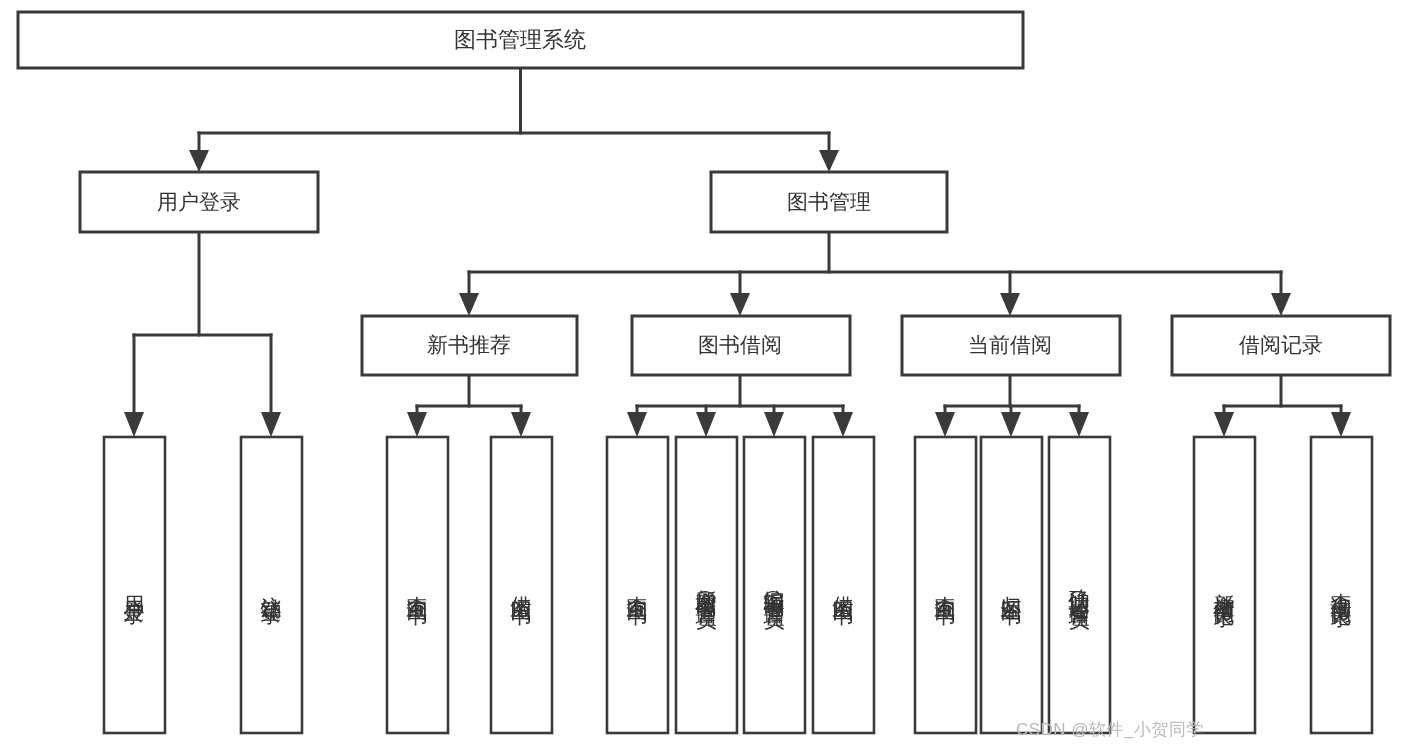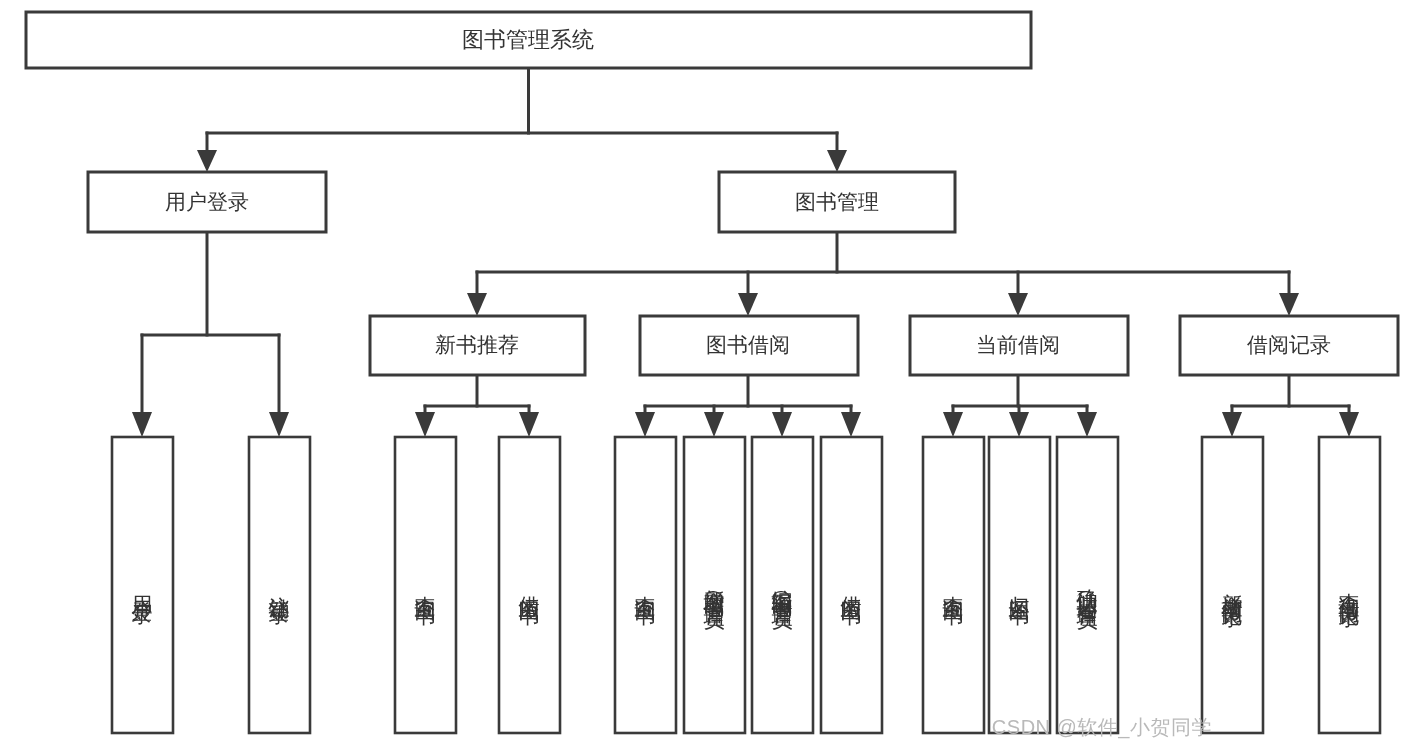--- a/index.html
+++ b/index.html
@@ -9,21 +9,21 @@
   }
   body {
     width: 1405px;
     height: 747px;
     font-family: "Liberation Sans", "DejaVu Sans", sans-serif;
     overflow: hidden;
     position: relative;
   }
   #diagram-root {
     position: absolute;
-    left: 8px;
+    left: 0;
     top: 0;
     width: 1212px;
     height: 747px;
     text-decoration: underline;
   }
   svg.flow {
     display: block;
     width: 1405px;
     height: 747px;
   }
@@ -69,21 +69,21 @@
     justify-content: center;
     text-align: center;
     white-space: nowrap;
     user-select: none;
   }
   .watermark {
     position: absolute;
     right: 8px;
     bottom: 6px;
     font-family: "Liberation Sans", "DejaVu Sans", sans-serif;
-    font-size: 20px;
+    font-size: 17px;
     color: #b9b9b9;
     white-space: nowrap;
     letter-spacing: 0.5px;
   }
 </style>
 </head>
 <body>
 
 <div id="diagram-root">
 

